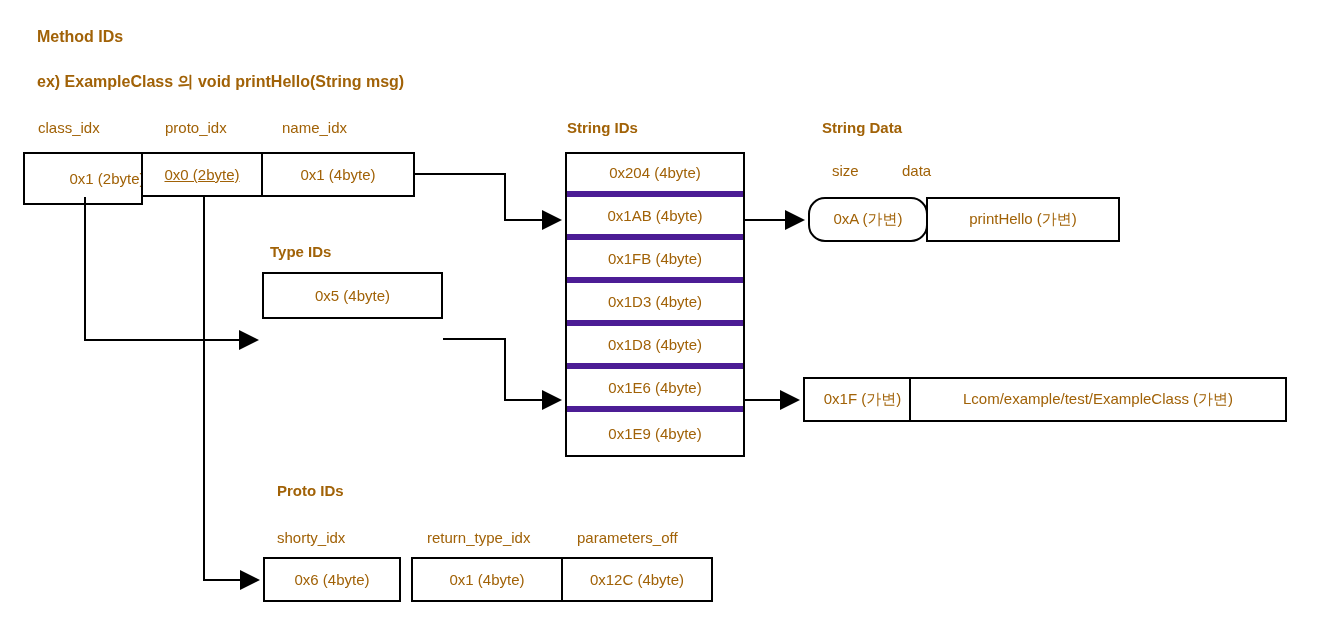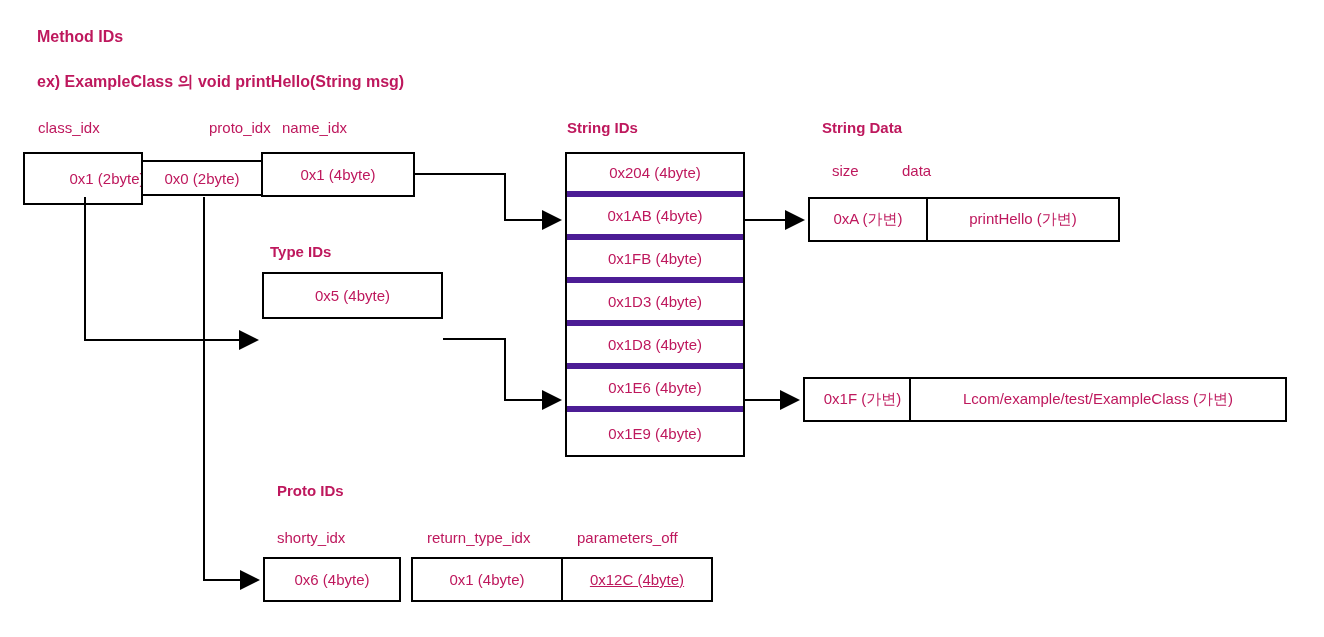--- a/index.html
+++ b/index.html
@@ -6,21 +6,21 @@
     margin: 0;
     padding: 0;
     background: #ffffff;
   }
   .canvas {
     position: relative;
     width: 1324px;
     height: 637px;
     background: #ffffff;
     font-family: "Liberation Sans", sans-serif;
-    color: #be185d;
+    color: #a16207;
     overflow: hidden;
   }
   .title {
     position: absolute;
     font-weight: bold;
     font-size: 16px;
     white-space: nowrap;
   }
   .hdr {
     position: absolute;
@@ -75,25 +75,25 @@
 </style>
 </head>
 <body>
 
 <div class="canvas">
 
   <div class="title" style="left:37px; top:28px;">Method IDs</div>
   <div class="title" style="left:37px; top:72px;">ex) ExampleClass 의 void printHello(String msg)</div>
 
   <div class="lbl" style="left:38px;  top:119px;">class_idx</div>
-  <div class="lbl" style="left:165px; top:119px;margin-left:44px;">proto_idx</div>
+  <div class="lbl" style="left:165px; top:119px;">proto_idx</div>
   <div class="lbl" style="left:282px; top:119px;">name_idx</div>
 
   <div class="box" style="left:23px;  top:152px; width:120px; height:53px;padding-left:48px;">0x1 (2byte)</div>
-  <div class="box" style="left:141px; top:160px; width:122px; height:36px;">0x0 (2byte)</div>
+  <div class="box" style="left:141px; top:152px; width:122px; height:45px;text-decoration:underline;">0x0 (2byte)</div>
   <div class="box" style="left:261px; top:152px; width:154px; height:45px;">0x1 (4byte)</div>
 
   <div class="hdr" style="left:270px; top:243px;">Type IDs</div>
   <div class="col" style="left:262px; top:272px; width:181px;">
     <div class="row">0x5 (4byte)</div>
   </div>
 
   <div class="hdr" style="left:567px; top:119px;">String IDs</div>
   <div class="col" style="left:565px; top:152px; width:180px;">
     <div class="row">0x204 (4byte)</div>
@@ -102,34 +102,34 @@
     <div class="row">0x1D3 (4byte)</div>
     <div class="row">0x1D8 (4byte)</div>
     <div class="row">0x1E6 (4byte)</div>
     <div class="row">0x1E9 (4byte)</div>
   </div>
 
   <div class="hdr" style="left:822px; top:119px;">String Data</div>
   <div class="lbl" style="left:832px; top:162px;">size</div>
   <div class="lbl" style="left:902px; top:162px;">data</div>
 
-  <div class="box" style="left:808px; top:197px; width:120px; height:45px;">0xA (가변)</div>
+  <div class="box" style="left:808px; top:197px; width:120px; height:45px;border-radius:17px;">0xA (가변)</div>
   <div class="box" style="left:926px; top:197px; width:194px; height:45px;">printHello (가변)</div>
 
   <div class="box" style="left:803px; top:377px; width:119px; height:45px;">0x1F (가변)</div>
   <div class="box" style="left:909px; top:377px; width:378px; height:45px;">Lcom/example/test/ExampleClass (가변)</div>
 
   <div class="hdr" style="left:277px; top:482px;">Proto IDs</div>
   <div class="lbl" style="left:277px; top:529px;">shorty_idx</div>
   <div class="lbl" style="left:427px; top:529px;">return_type_idx</div>
   <div class="lbl" style="left:577px; top:529px;">parameters_off</div>
 
   <div class="box" style="left:263px; top:557px; width:138px; height:45px;">0x6 (4byte)</div>
   <div class="box" style="left:411px; top:557px; width:152px; height:45px;">0x1 (4byte)</div>
-  <div class="box" style="left:561px; top:557px; width:152px; height:45px;text-decoration:underline;">0x12C (4byte)</div>
+  <div class="box" style="left:561px; top:557px; width:152px; height:45px;">0x12C (4byte)</div>
 
   <svg class="wires" viewBox="0 0 1324 637" xmlns="http://www.w3.org/2000/svg">
     <defs>
       <marker id="arrow" viewBox="0 0 10 10" refX="9" refY="5" markerWidth="10" markerHeight="10" orient="auto-start-reverse">
         <path d="M 0 0 L 10 5 L 0 10 z" fill="#000000"></path>
       </marker>
     </defs>
     <polyline points="415,174 505,174 505,220 560,220" fill="none" stroke="#000000" stroke-width="2" marker-end="url(#arrow)"></polyline>
     <polyline points="85,197 85,340 257,340" fill="none" stroke="#000000" stroke-width="2" marker-end="url(#arrow)"></polyline>
     <polyline points="204,197 204,580 258,580" fill="none" stroke="#000000" stroke-width="2" marker-end="url(#arrow)"></polyline>

